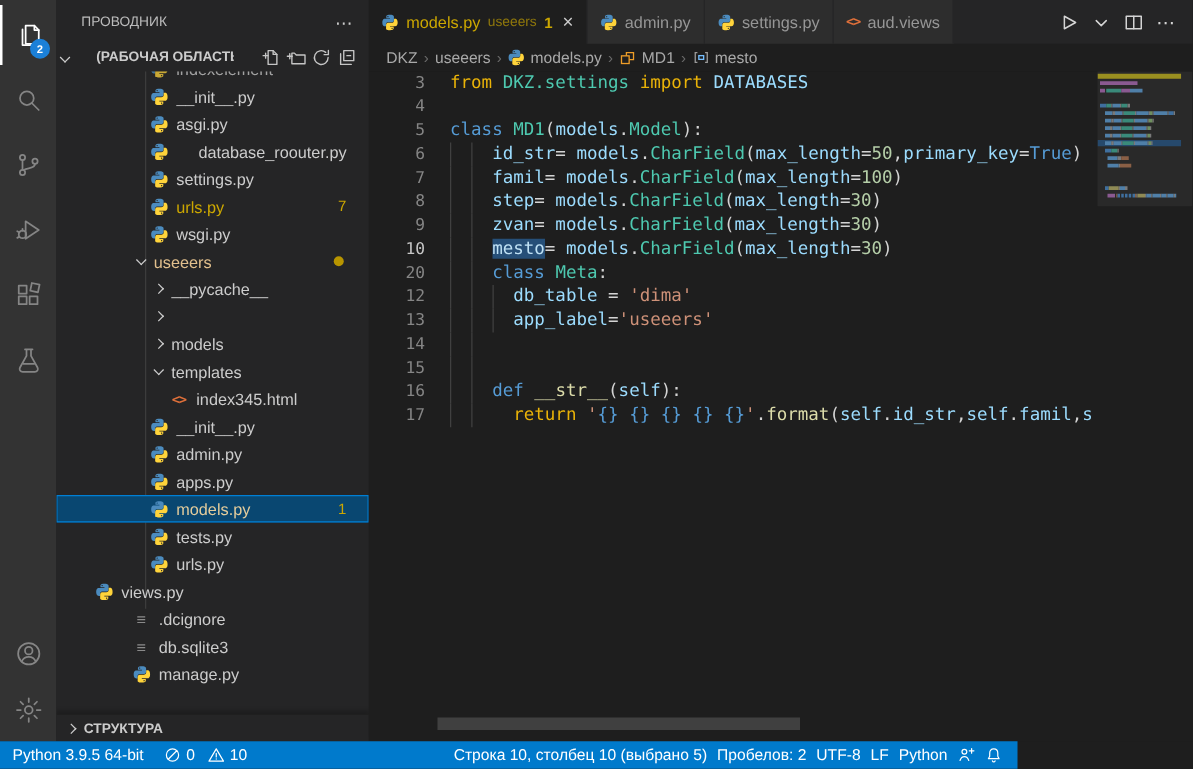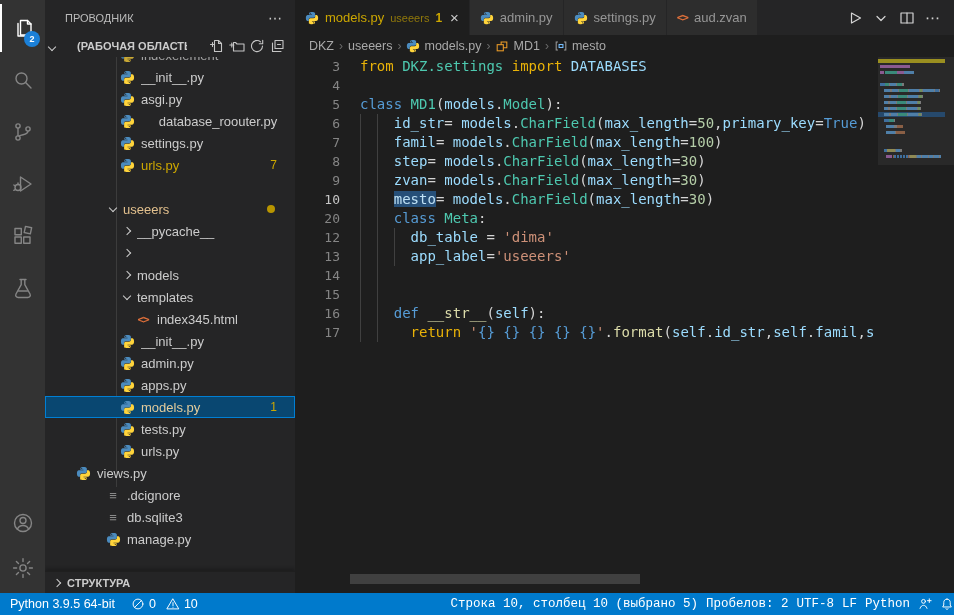--- a/index.html
+++ b/index.html
@@ -83,23 +83,23 @@
 
   #minimap { position:absolute; right:9px; top:0; width:67px; height:120px; overflow:hidden; }
   .mm-row { position:absolute; left:2px; height:3px; }
   .mm-seg { display:inline-block; height:3px; vertical-align:top; }
   .mm-selline { position:absolute; left:0; width:67px; height:5px; background:rgba(38,79,120,.85); }
   .mm-yellow { position:absolute; left:0; width:67px; height:4px; background:#9a8f20; }
   #mm-slider { position:absolute; right:0; top:0; width:76px; height:108px; background:rgba(121,121,121,.12); }
   #hscroll { position:absolute; left:55px; top:517px; width:290px; height:10px; background:rgba(121,121,121,.38); cursor:pointer; }
 
   
-  #statusbar { position:absolute; left:0; bottom:0; width:954px; height:22px; background:#007acc; color:#ffffff; display:flex; align-items:center; font-size:12.5px; z-index:6; }
+  #statusbar { position:absolute; left:0; bottom:0; width:814px; height:22px; background:#007acc; color:#ffffff; display:flex; align-items:center; font-size:12.5px; z-index:6; }
   .sb-left { display:flex; align-items:center; gap:16px; padding-left:10px; }
-  .sb-right { margin-left:auto; display:flex; align-items:center; gap:8px; padding-right:0;font-family:Liberation Mono, monospace; }
+  .sb-right { margin-left:auto; display:flex; align-items:center; gap:8px; padding-right:12px; }
   .sb-item { display:flex; align-items:center; gap:5px; cursor:pointer; white-space:nowrap; }
   .sb-item svg { width:14px; height:14px; stroke:#ffffff; fill:none; stroke-width:1.1; }
   .sb-prob { display:flex; align-items:center; gap:4px; }
 </style>
 </head>
 <body>
 
 <div id="app">
   <div id="activity-bar">
       <div class="act-item active" style="top: 4px;">
@@ -251,20 +251,29 @@
         <div class="trow warn" style="padding-left: 74px; top: 97px;">
           <span class="ico">
             <svg viewBox="0 0 32 32">
               <path fill="#4b8bbe" d="M15.9 2c-7 0-6.6 3-6.6 3v3.2h6.8v1H6.7S2 8.7 2 15.9c0 7.3 4.1 7 4.1 7h2.5v-3.4s-.1-4.1 4-4.1h6.7s3.9.1 3.9-3.7V5.8S23.8 2 15.9 2zM12.2 4.1a1.2 1.2 0 1 1 0 2.4 1.2 1.2 0 0 1 0-2.4z"></path>
               <path fill="#ffd43b" d="M16.1 30c7 0 6.6-3 6.6-3v-3.2h-6.8v-1h9.4s4.7.5 4.7-6.7c0-7.3-4.1-7-4.1-7h-2.5v3.4s.1 4.1-4 4.1h-6.7s-3.9-.1-3.9 3.7v6.9S8.2 30 16.1 30zm3.7-2.1a1.2 1.2 0 1 1 0-2.4 1.2 1.2 0 0 1 0 2.4z"></path>
             </svg>
           </span>
           <span class="lbl">urls.py</span>
           <span class="badge">7</span>
         </div>
+        <div class="trow" style="padding-left: 74px; top: 119px;">
+          <span class="ico">
+            <svg viewBox="0 0 32 32">
+              <path fill="#4b8bbe" d="M15.9 2c-7 0-6.6 3-6.6 3v3.2h6.8v1H6.7S2 8.7 2 15.9c0 7.3 4.1 7 4.1 7h2.5v-3.4s-.1-4.1 4-4.1h6.7s3.9.1 3.9-3.7V5.8S23.8 2 15.9 2zM12.2 4.1a1.2 1.2 0 1 1 0 2.4 1.2 1.2 0 0 1 0-2.4z"></path>
+              <path fill="#ffd43b" d="M16.1 30c7 0 6.6-3 6.6-3v-3.2h-6.8v-1h9.4s4.7.5 4.7-6.7c0-7.3-4.1-7-4.1-7h-2.5v3.4s.1 4.1-4 4.1h-6.7s-3.9-.1-3.9 3.7v6.9S8.2 30 16.1 30zm3.7-2.1a1.2 1.2 0 1 1 0-2.4 1.2 1.2 0 0 1 0 2.4z"></path>
+            </svg>
+          </span>
+          <span class="lbl">wsgi.py</span>
+        </div>
         <div class="trow gold" style="padding-left: 60px; top: 141px;">
           <span class="chevbox">
             <span class="chevron down"></span>
           </span>
           <span class="lbl">useeers</span>
           <span class="dot"></span>
         </div>
         <div class="trow" style="padding-left: 74px; top: 163px;">
           <span class="chevbox">
             <span class="chevron right"></span>
@@ -416,21 +425,21 @@
             <path fill="#4b8bbe" d="M15.9 2c-7 0-6.6 3-6.6 3v3.2h6.8v1H6.7S2 8.7 2 15.9c0 7.3 4.1 7 4.1 7h2.5v-3.4s-.1-4.1 4-4.1h6.7s3.9.1 3.9-3.7V5.8S23.8 2 15.9 2zM12.2 4.1a1.2 1.2 0 1 1 0 2.4 1.2 1.2 0 0 1 0-2.4z"></path>
             <path fill="#ffd43b" d="M16.1 30c7 0 6.6-3 6.6-3v-3.2h-6.8v-1h9.4s4.7.5 4.7-6.7c0-7.3-4.1-7-4.1-7h-2.5v3.4s.1 4.1-4 4.1h-6.7s-3.9-.1-3.9 3.7v6.9S8.2 30 16.1 30zm3.7-2.1a1.2 1.2 0 1 1 0-2.4 1.2 1.2 0 0 1 0 2.4z"></path>
           </svg>
         </span>
         <span class="tab-label">settings.py</span>
       </div>
       <div class="tab">
         <span class="ico">
           <span class="html-ico">&lt;&gt;</span>
         </span>
-        <span class="tab-label">aud.zvan</span>
+        <span class="tab-label">aud.views</span>
       </div>
       <div id="tab-actions">
         <span class="ta">
           <svg viewBox="0 0 16 16" fill="none" stroke="currentColor" stroke-width="1.3" stroke-linecap="round" stroke-linejoin="round">
             <path d="M4.5 3l9 5-9 5z"></path>
           </svg>
         </span>
         <span class="ta">
           <svg viewBox="0 0 16 16" fill="none" stroke="currentColor" stroke-width="1.3" stroke-linecap="round" stroke-linejoin="round">
             <path d="M4 6.5l4 4 4-4"></path>

